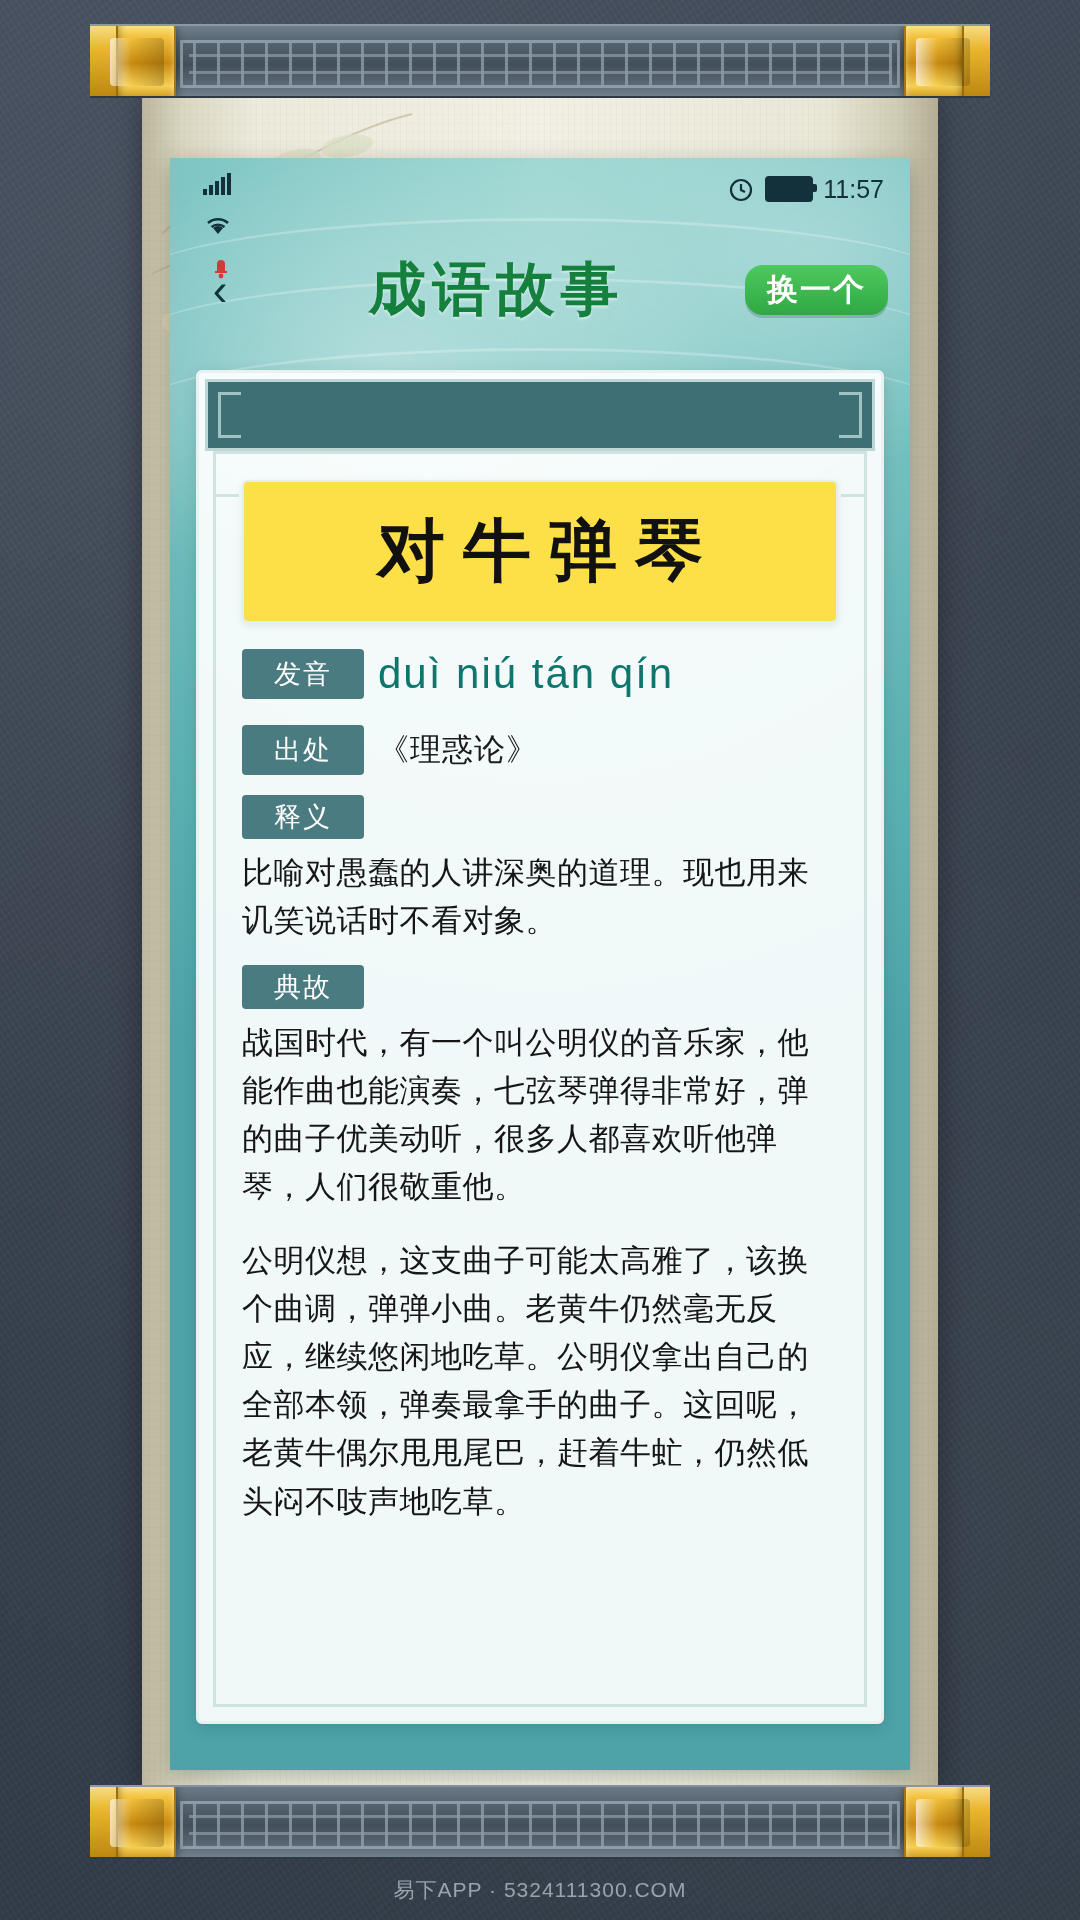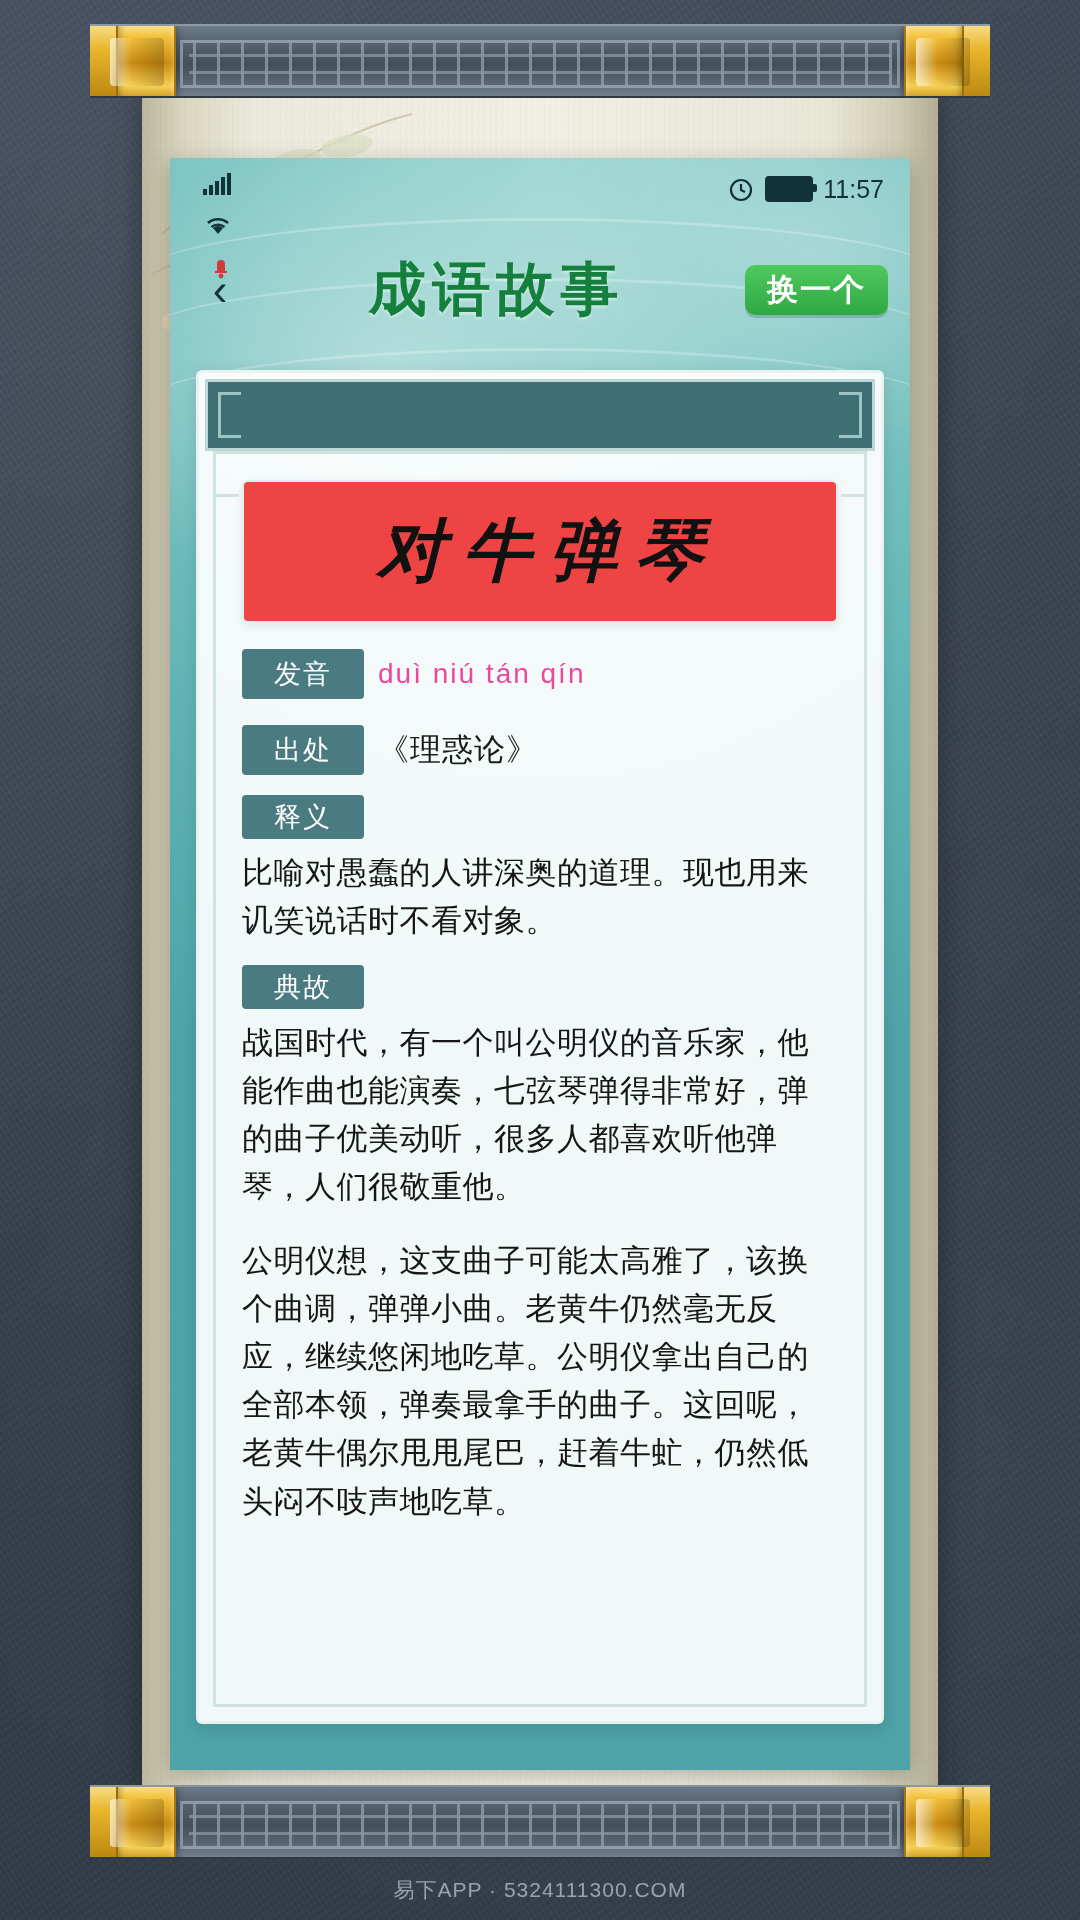--- a/index.html
+++ b/index.html
@@ -228,21 +228,21 @@
     font-size: 58px;
     color:#15803d;
     letter-spacing: 6px;
     text-shadow: 0 2px 3px rgba(255,255,255,.5);
   }
   .change-btn{
     background: linear-gradient(180deg,#4fc95e,#2fa843);
     color:#fff;
     font-size:31px;
     font-weight:bold;
-    border-radius:10px;
+    border-radius:18px;
     padding: 4px 22px;
     letter-spacing:2px;
     box-shadow:0 3px 0 rgba(0,0,0,.15);
     white-space:nowrap;
   }
 
   
   .card{
     position:absolute;
     left: 26px; right:26px;
@@ -278,27 +278,26 @@
     bottom: 14px;
     border: 3px solid #cfe3e1;
     padding: 26px 26px 0 26px;
     overflow:hidden;
   }
   .frame-notch{
     position:absolute; width:26px;height:3px;background:#cfe3e1;
   }
 
   .idiom-box{
-    background:#ef4444;
+    background:#fde047;
     border:2px solid #e3efee;
     border-radius: 6px;
     padding: 24px 10px;
     text-align:center;
     box-shadow: 0 3px 8px rgba(0,0,0,.08);
-    font-style: italic;
   }
   .idiom-text{
     font-family:"DejaVu Serif", serif;
     font-weight:bold;
     font-size: 68px;
     color:#111;
     letter-spacing: 18px;
     padding-left: 18px;
   }
 
@@ -311,22 +310,22 @@
     border-radius: 4px;
     letter-spacing:2px;
     white-space:nowrap;
   }
   .row-val{
     font-size: 31px;
     color:#1b1b1b;
     letter-spacing:1px;
   }
   .pinyin{
-    font-size: 28px;
-    color:#ec4899;
+    font-size: 42px;
+    color:#0f766e;
     letter-spacing:2px;
   }
   .block{ margin-top: 24px;}
   .block-body{
     margin-top: 14px;
     font-size: 31px;
     line-height: 1.55;
     color:#161616;
     letter-spacing:.5px;
   }

